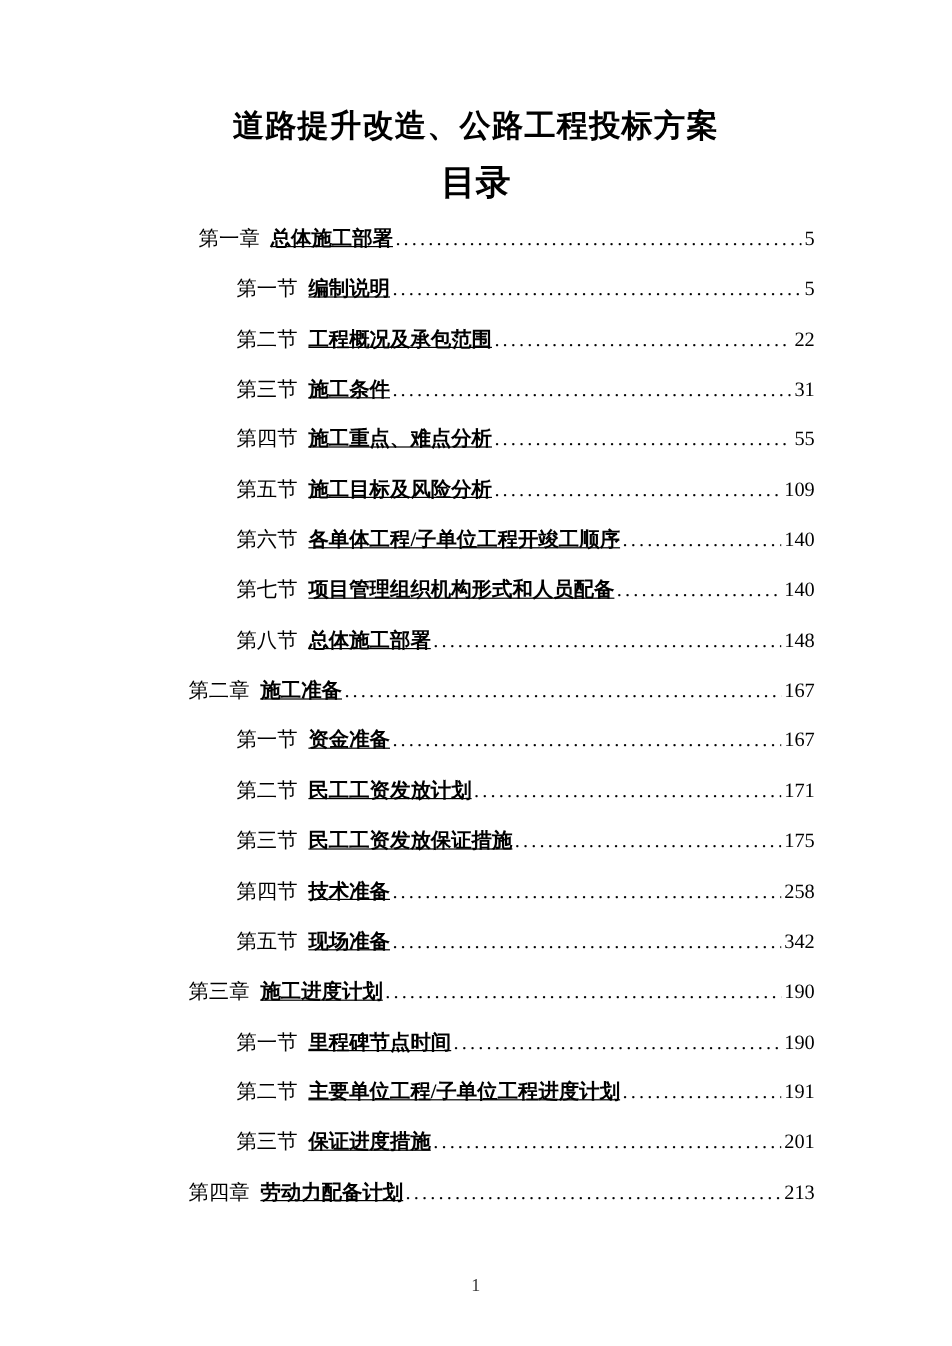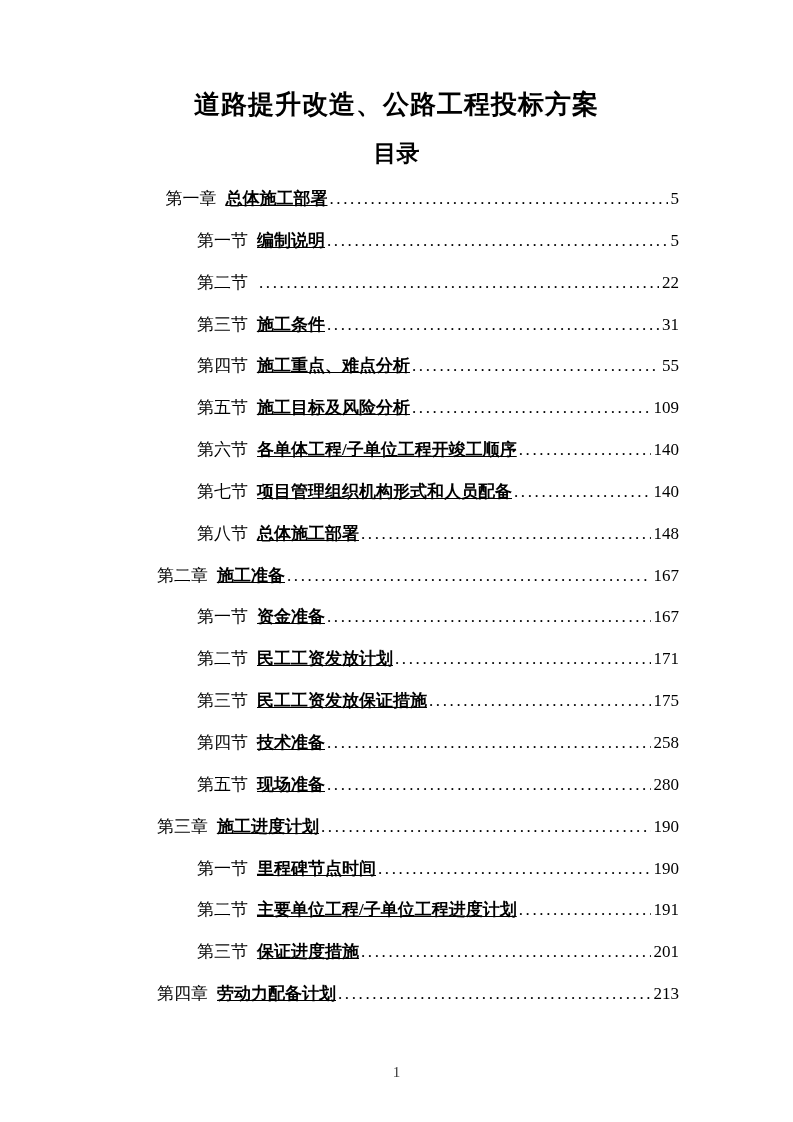--- a/index.html
+++ b/index.html
@@ -22,21 +22,21 @@
     font-size: 26px;
     line-height: 32px;
     letter-spacing: 1px;
     color: #000;
   }
   .toc-heading {
     margin: 19px 0 0 0;
     text-align: center;
     font-family: "Liberation Sans", "DejaVu Sans", sans-serif;
     font-weight: bold;
-    font-size: 23px;
+    font-size: 29px;
     line-height: 28px;
     color: #000;
   }
   .toc {
     margin: 11px 114px 0 157px; 
   }
   .toc-entry {
     display: flex;
     align-items: flex-start;
     height: 41.85px;
@@ -99,20 +99,21 @@
 
   <div class="toc-entry level-2">
     <span class="toc-label">第一节</span>
     <span class="toc-title">编制说明</span>
     <span class="toc-dots"></span>
     <span class="toc-page">5</span>
   </div>
 
   <div class="toc-entry level-2">
     <span class="toc-label">第二节</span>
+    <span class="toc-title">工程概况及承包范围</span>
     <span class="toc-dots"></span>
     <span class="toc-page">22</span>
   </div>
 
   <div class="toc-entry level-2">
     <span class="toc-label">第三节</span>
     <span class="toc-title">施工条件</span>
     <span class="toc-dots"></span>
     <span class="toc-page">31</span>
   </div>
@@ -184,21 +185,21 @@
     <span class="toc-label">第四节</span>
     <span class="toc-title">技术准备</span>
     <span class="toc-dots"></span>
     <span class="toc-page">258</span>
   </div>
 
   <div class="toc-entry level-2">
     <span class="toc-label">第五节</span>
     <span class="toc-title">现场准备</span>
     <span class="toc-dots"></span>
-    <span class="toc-page">280</span>
+    <span class="toc-page">342</span>
   </div>
 
   <div class="toc-entry level-1">
     <span class="toc-label">第三章</span>
     <span class="toc-title">施工进度计划</span>
     <span class="toc-dots"></span>
     <span class="toc-page">190</span>
   </div>
 
   <div class="toc-entry level-2">

